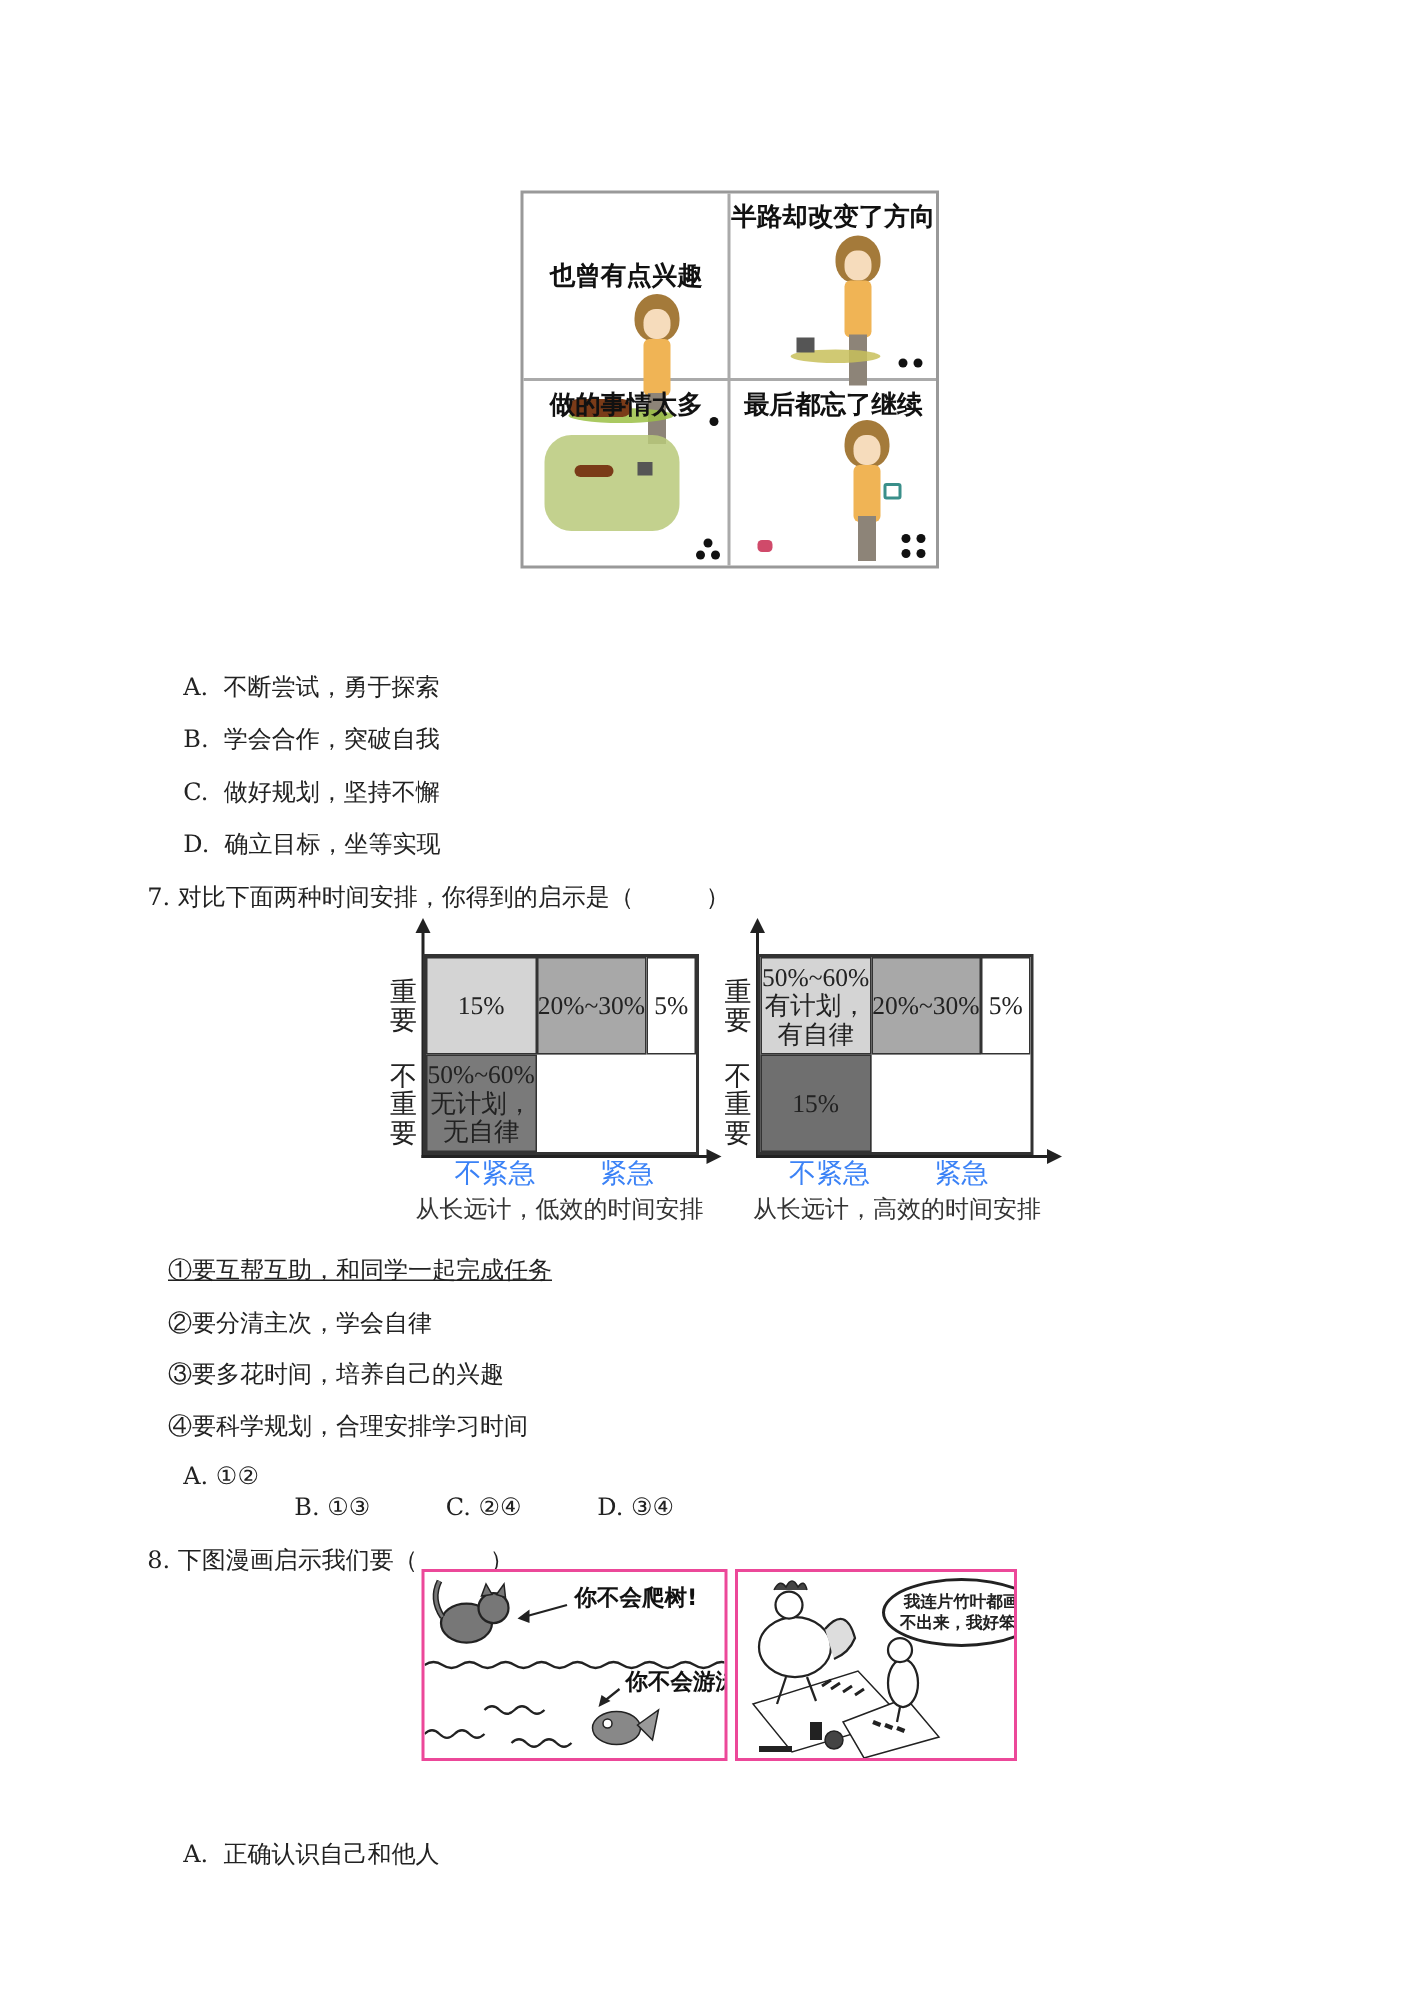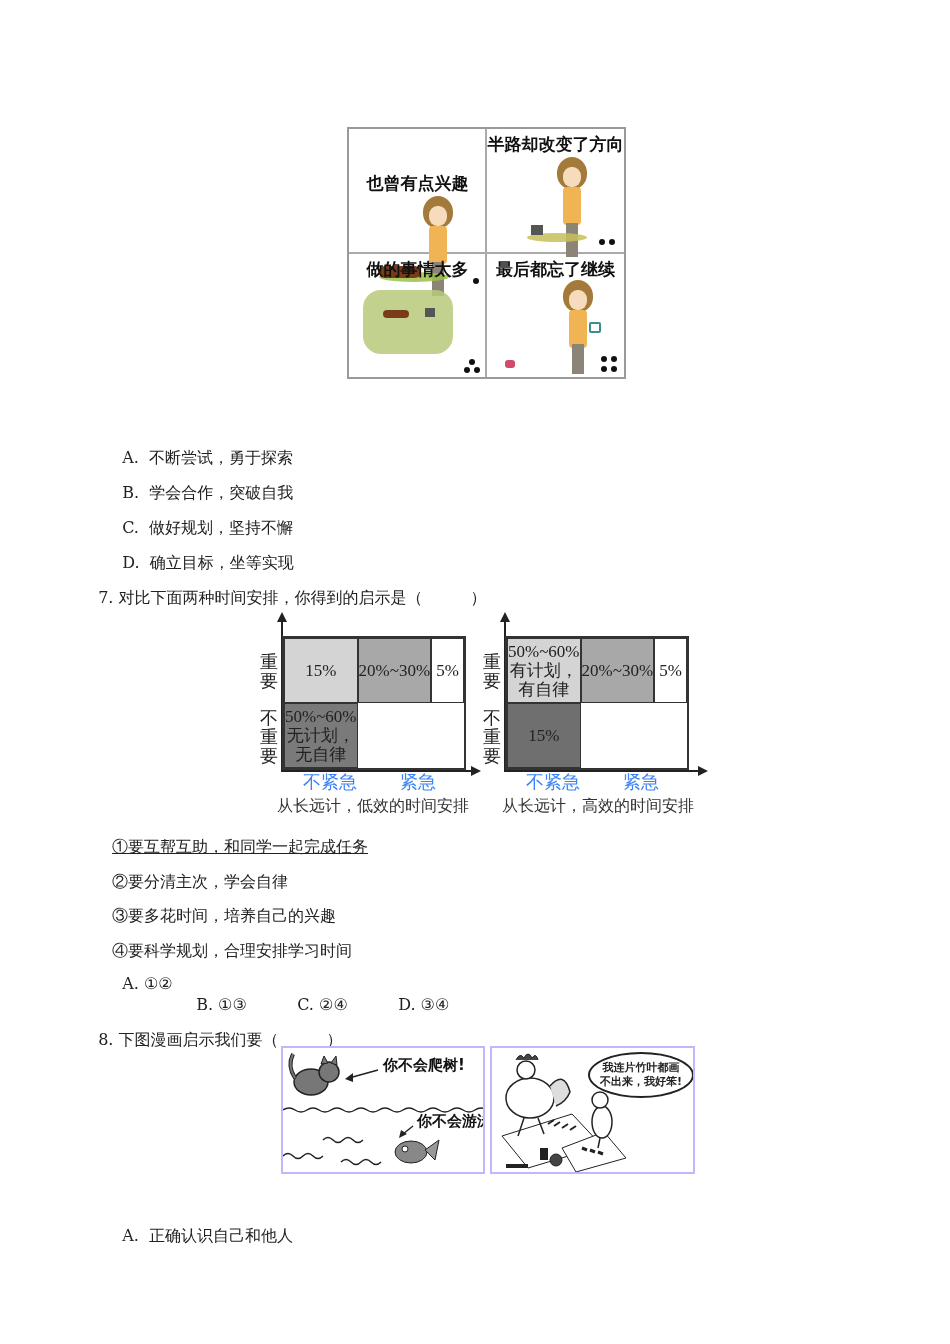--- a/index.html
+++ b/index.html
@@ -28,21 +28,21 @@
   .axis-h { position: absolute; height: 2px; background: #222; }
   .arrow-up { position: absolute; width: 0; height: 0; border-left: 5px solid transparent; border-right: 5px solid transparent; border-bottom: 10px solid #222; }
   .arrow-right { position: absolute; width: 0; height: 0; border-top: 5px solid transparent; border-bottom: 5px solid transparent; border-left: 10px solid #222; }
   .grid { position: absolute; border: 2px solid #333; box-sizing: border-box; display: grid; grid-template-columns: 1fr 1fr 1fr; grid-template-rows: 1fr 1fr; }
   .cell { border: 1px solid #333; display: flex; align-items: center; justify-content: center; flex-direction: column; text-align: center; font-size: 17px; line-height: 19px; color: #222; font-family: "Liberation Serif", serif; }
   .vlabel { position: absolute; font-size: 18px; line-height: 19px; width: 20px; text-align: center; color: #222; }
   .xlabel { position: absolute; font-size: 18px; text-align: center; color: #3b82f6; width: 90px; }
   .subcap { position: absolute; font-size: 16px; color: #333; white-space: nowrap; }
 
   
-  .comic2 { position: absolute; border: 2px solid #c4b5fd; box-sizing: border-box; background: #fff; overflow: hidden; }
+  .comic2 { position: absolute; border: 2px solid #ec4899; box-sizing: border-box; background: #fff; overflow: hidden; }
   .bubble { position: absolute; border: 2px solid #222; border-radius: 50%; background: #fff; font-size: 11px; line-height: 14px; text-align: center; font-weight: bold; display: flex; align-items: center; justify-content: center; font-family: "DejaVu Sans", sans-serif; }
   .speech { position: absolute; font-family: "DejaVu Sans", sans-serif; font-weight: bold; font-size: 15px; color: #111; white-space: nowrap; }
 </style>
 </head>
 <body>
 
 <div class="abs comic1">
   <div class="c1-vline"></div>
   <div class="c1-hline"></div>
 
@@ -209,21 +209,21 @@
     <ellipse cx="128" cy="104" rx="16" ry="11" fill="#888" stroke="#222" stroke-width="1"></ellipse>
     <polygon points="142,102 156,92 152,112" fill="#999" stroke="#222" stroke-width="1"></polygon>
     <circle cx="122" cy="101" r="3" fill="#fff" stroke="#222"></circle>
     <line x1="130" y1="78" x2="120" y2="86" stroke="#222" stroke-width="1.5"></line>
     <polygon points="116,90 118,82 124,86" fill="#222"></polygon>
   </svg>
   <div class="speech" style="left:100px;top:8px;">你不会爬树!</div>
   <div class="speech" style="left:134px;top:64px;">你不会游泳!</div>
 </div>
 
-<div class="comic2" style="left:490px;top:1046px;width:205px;height:128px;">
+<div class="comic2" style="left:490px;top:1046px;width:188px;height:128px;">
   <svg width="201" height="124" viewBox="0 0 201 124" style="position:absolute;left:0;top:0;">
 
     <polygon points="10,88 80,66 110,98 36,120" fill="#fff" stroke="#222" stroke-width="1"></polygon>
     <polygon points="70,100 112,84 134,110 84,124" fill="#fff" stroke="#222" stroke-width="1"></polygon>
 
     <ellipse cx="38" cy="50" rx="24" ry="20" fill="#fff" stroke="#222" stroke-width="1.5"></ellipse>
     <circle cx="34" cy="22" r="9" fill="#fff" stroke="#222" stroke-width="1.5"></circle>
     <path d="M24,12 q4,-8 8,-2 q4,-8 8,0 q4,-6 6,2" fill="#444" stroke="#222"></path>
     <path d="M58,38 q14,-16 20,6 q-4,10 -14,14" fill="#ddd" stroke="#222" stroke-width="1.5"></path>
     <line x1="32" y1="70" x2="26" y2="88" stroke="#222" stroke-width="1.5"></line>

